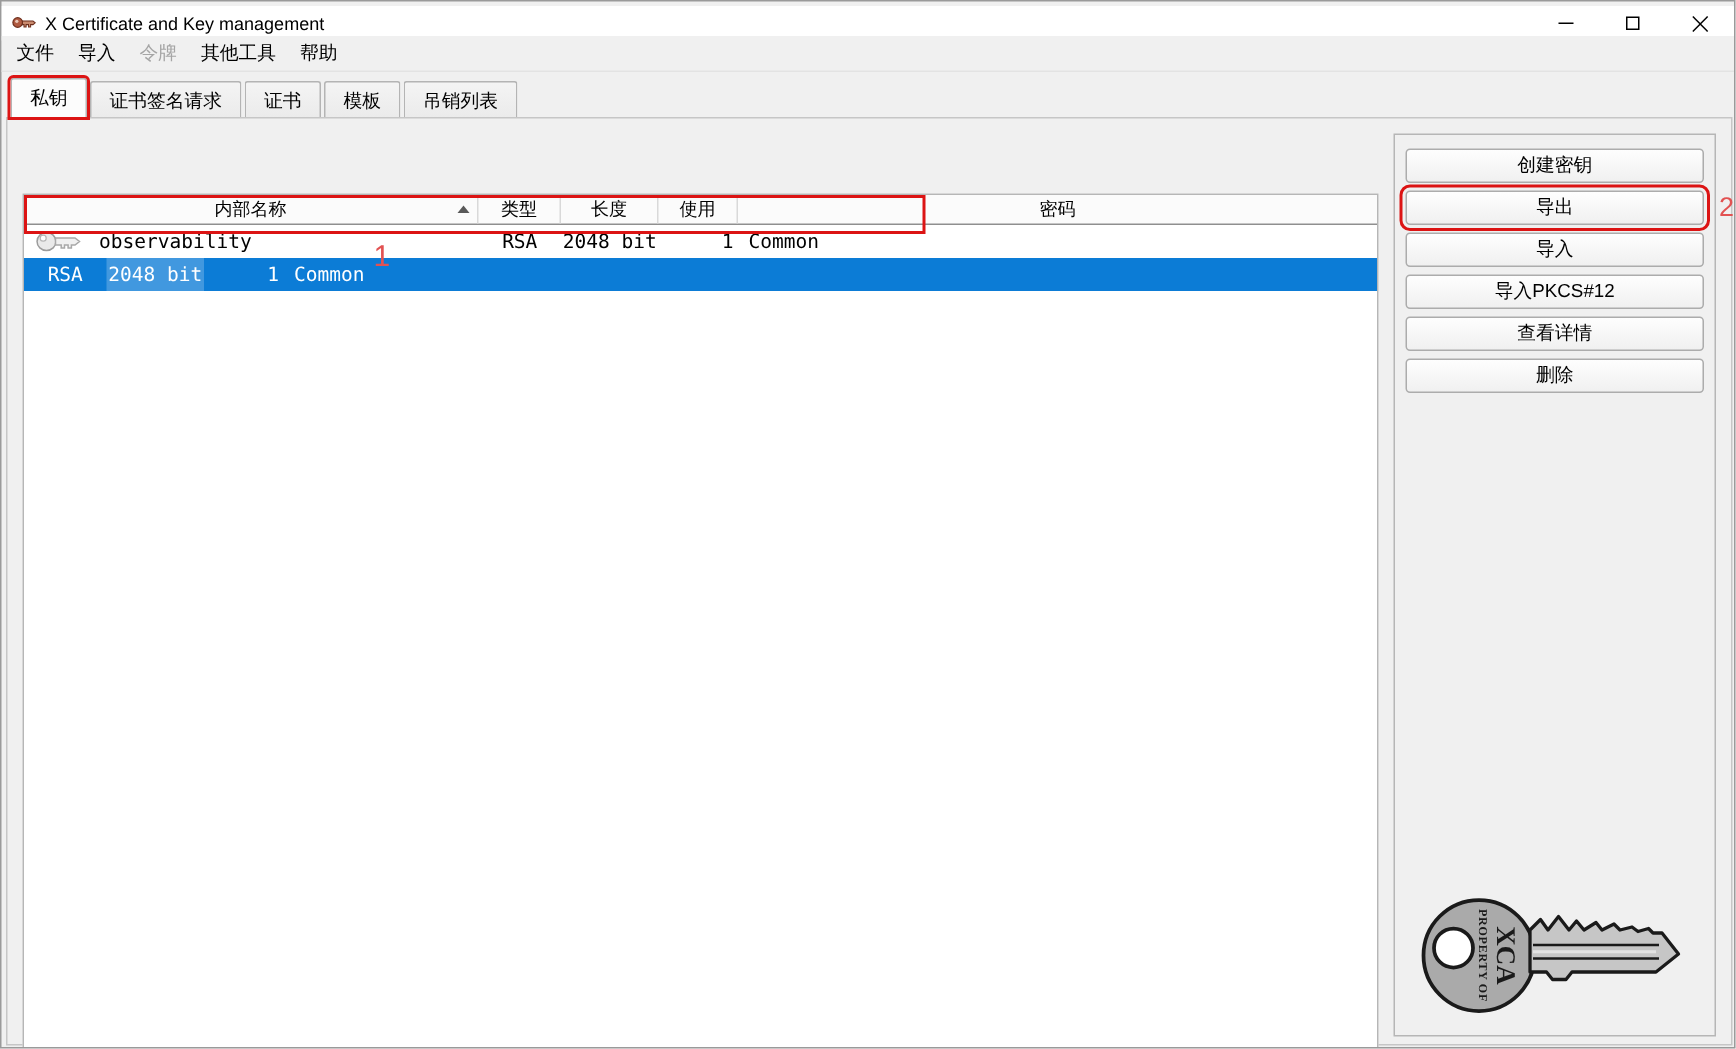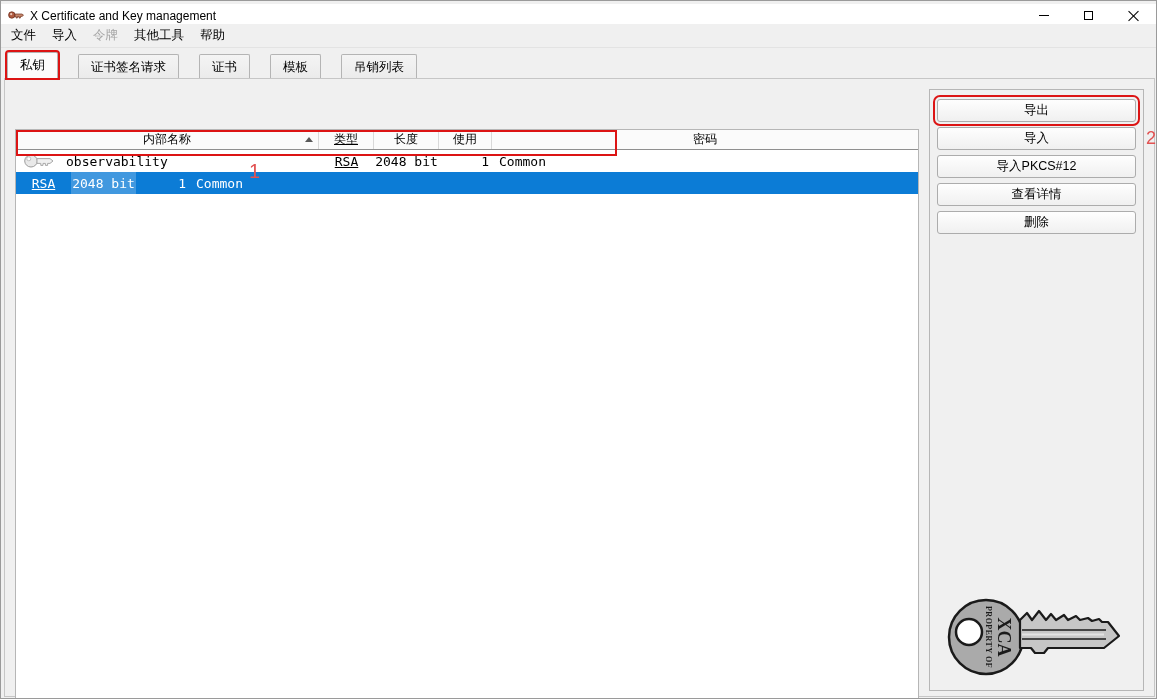--- a/index.html
+++ b/index.html
@@ -36,21 +36,21 @@
     border-bottom:1px solid #e3e3e3;
   }
   .menu-item { font-size:12.5px; color:#000; padding:3px 8px; }
   .menu-item.disabled { color:#a5a5a5; }
 
   
   .tabbar {
     position:absolute; left:6px; top:52px; height:25px; display:flex; align-items:flex-end; z-index:3;
   }
   .tab {
-    font-size:12.5px; height:24px; padding:4px 12px 3px 12px; margin-right:20px;
+    font-size:12.5px; height:24px; padding:4px 12px 3px 12px; margin-right:2px;
     background:linear-gradient(#f4f4f4,#ebebeb);
     border:1px solid #b4b4b4; border-bottom:none;
     border-top-left-radius:2px; border-top-right-radius:2px;
     color:#000; white-space:nowrap;
   }
   .tab.active {
     background:#fcfcfc; height:26px; position:relative; z-index:4;
     outline:2px solid #dc1414;
   }
 
@@ -64,21 +64,21 @@
   .keytable {
     position:absolute; left:14px; top:88px; width:904px; height:602px;
     background:#ffffff; border:1px solid #b6b6b6; z-index:2;margin-top:40px;
   }
   .thead { display:flex; height:20px; background:#fbfbfb; border-bottom:1px solid #8f8f8f; }
   .th {
     font-size:12px; color:#000; display:flex; align-items:center; justify-content:center;
     border-right:1px solid #d9d9d9; position:relative; white-space:nowrap;
   }
   .th:last-child { border-right:none; }
-  .col-name{ width:303px; } .col-type{ width:55px;text-decoration:underline; } .col-len{ width:65px; }
+  .col-name{ width:303px; } .col-type{ width:55px; } .col-len{ width:65px; }
   .col-use{ width:53px; } .col-pwd{ flex:1; }
   .sort-arrow {
     position:absolute; right:5px; top:7px; width:0; height:0;
     border-left:4px solid transparent; border-right:4px solid transparent;
     border-bottom:5px solid #595959;
   }
   .trow { display:flex; height:22px; align-items:center; font-family:"DejaVu Sans Mono", monospace; font-size:13px; color:#000; }
   .trow.selected { background:#0c7cd6; color:#ffffff; }
   .td { display:flex; align-items:center; height:100%; white-space:nowrap; }
   .td.col-name { padding-left:8px; }
@@ -193,20 +193,21 @@
     <div class="td col-use">1</div>
     <div class="td col-pwd">Common</div>
   </div>
 </div>
 
 <div class="row-annotation-box"></div>
 <div class="annotation-num num-1">1</div>
 <div class="annotation-num num-2">2</div>
 
 <div class="sidepanel">
+  <button class="btn">创建密钥</button>
   <button class="btn annotated">导出</button>
   <button class="btn">导入</button>
   <button class="btn">导入PKCS#12</button>
   <button class="btn">查看详情</button>
   <button class="btn">删除</button>
 
   <div class="logo-wrap">
     <svg width="180" height="90" viewBox="0 0 180 90">
       <circle cx="40" cy="47" r="37" fill="#aaaaaa" stroke="#1a1a1a" stroke-width="2.5"></circle>
       <circle cx="23" cy="42" r="13" fill="#ffffff" stroke="#1a1a1a" stroke-width="2.5"></circle>

